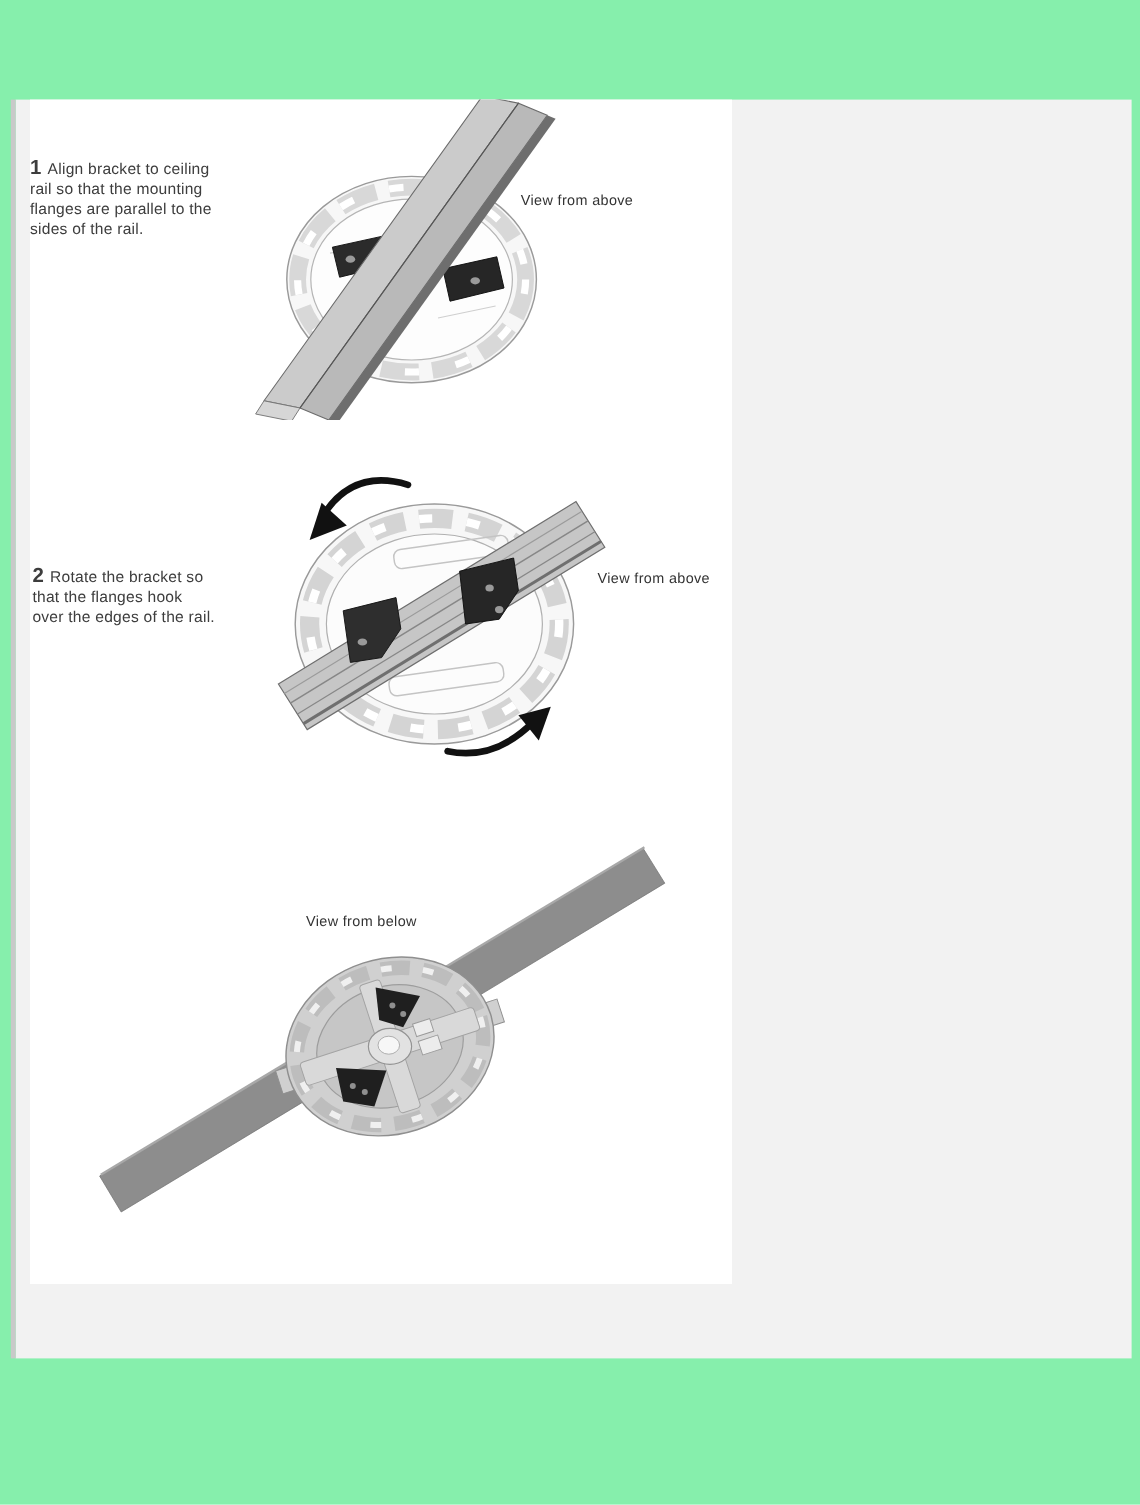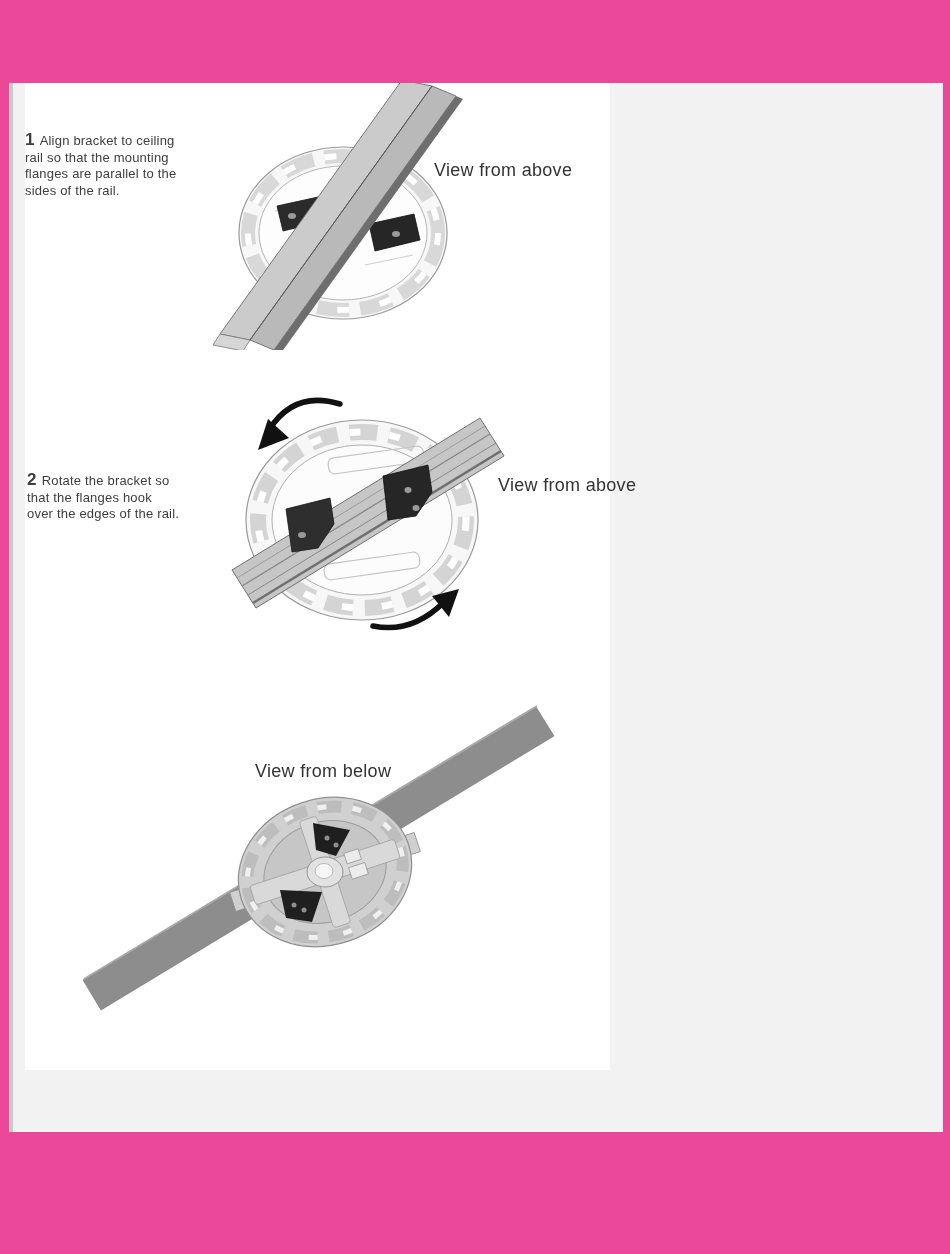--- a/index.html
+++ b/index.html
@@ -1,30 +1,30 @@
 <!DOCTYPE html>
 <html><head>
 <meta charset="utf-8">
 <style>
   html,body{margin:0;padding:0;background:#ffffff;}
   #page{
-    position:relative;width:950px;height:1254px;background:#ec4899;overflow:hidden;
+    position:relative;width:950px;height:1254px;background:#86efac;overflow:hidden;
     font-family:"Liberation Sans",sans-serif;color:#3d3d3d;
   }
   .canvas-bg{position:absolute;left:13px;top:83px;width:930px;height:1049px;background:#f2f2f2;}
   .margin-rule{position:absolute;left:9px;top:83px;width:4px;height:1049px;background:#c9c9c9;}
   .content-panel{position:absolute;left:25px;top:83px;width:585px;height:987px;background:#ffffff;}
   .step{
     position:absolute;font-size:13px;line-height:16.5px;letter-spacing:.2px;
     white-space:pre-line;color:#3d3d3d;
   }
   .step .stepnum{font-weight:bold;font-size:17px;margin-right:5px;}
   #step-1{left:25px;top:132px;width:190px;}
   #step-2{left:27px;top:472px;width:190px;}
-  .view-label{position:absolute;font-size:18px;letter-spacing:.3px;color:#333;white-space:nowrap;}
+  .view-label{position:absolute;font-size:12px;letter-spacing:.3px;color:#333;white-space:nowrap;}
   #view-label-1{left:434px;top:160px;}
   #view-label-2{left:498px;top:475px;}
   #view-label-3{left:255px;top:761px;}
   .illo{position:absolute;}
   #illo-1{left:205px;top:83px;}
   #illo-2{left:228px;top:390px;}
   #illo-3{left:78px;top:700px;}
 </style>
 </head>
 <body>

